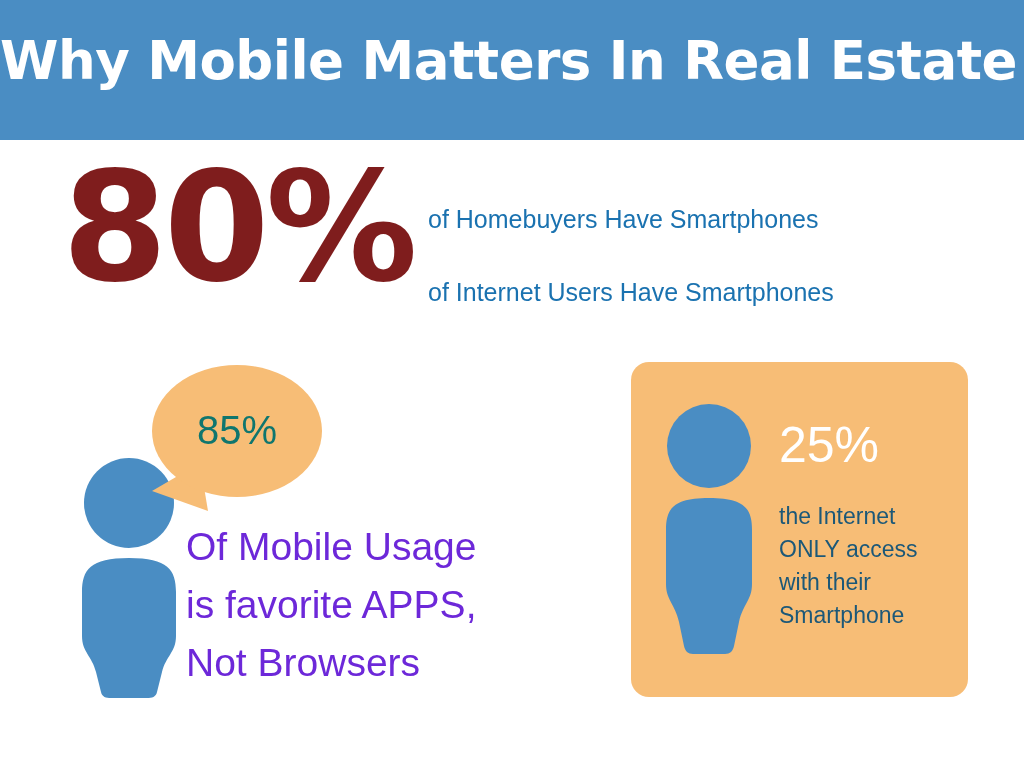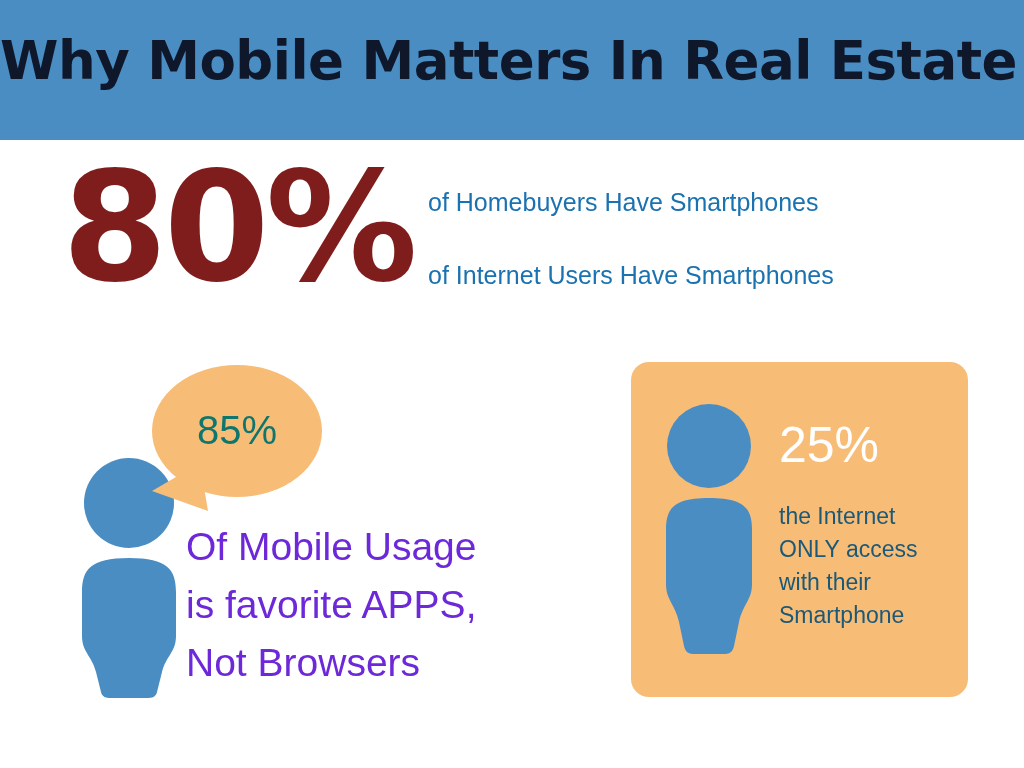--- a/index.html
+++ b/index.html
@@ -28,21 +28,21 @@
     width: 1024px;
     height: 140px;
     background: #4A8DC3;
   }
   .header-title {
     position: absolute;
     left: 0;
     top: 34px;
     width: 832px;
     text-align: center;
-    color: #0f172a;
+    color: #ffffff;
     font-family: "DejaVu Sans", sans-serif;
     font-weight: bold;
     font-size: 53px;
     letter-spacing: -0.5px;
     line-height: 1.0;
     white-space: nowrap;
   }
 
   
   .stat-80-block {
@@ -71,20 +71,21 @@
     top: 190px;
     width: 560px;
   }
   .stat-80-line {
     color: #1A72B0;
     font-family: "Liberation Sans", sans-serif;
     font-weight: normal;
     font-size: 25px;
     line-height: 1.0;
     white-space: nowrap;
+    margin-top: 17px;
   }
   .stat-80-line.second {
     margin-top: 48px;
   }
 
   
   .person-icon {
     position: absolute;
   }
   .person-icon svg {

